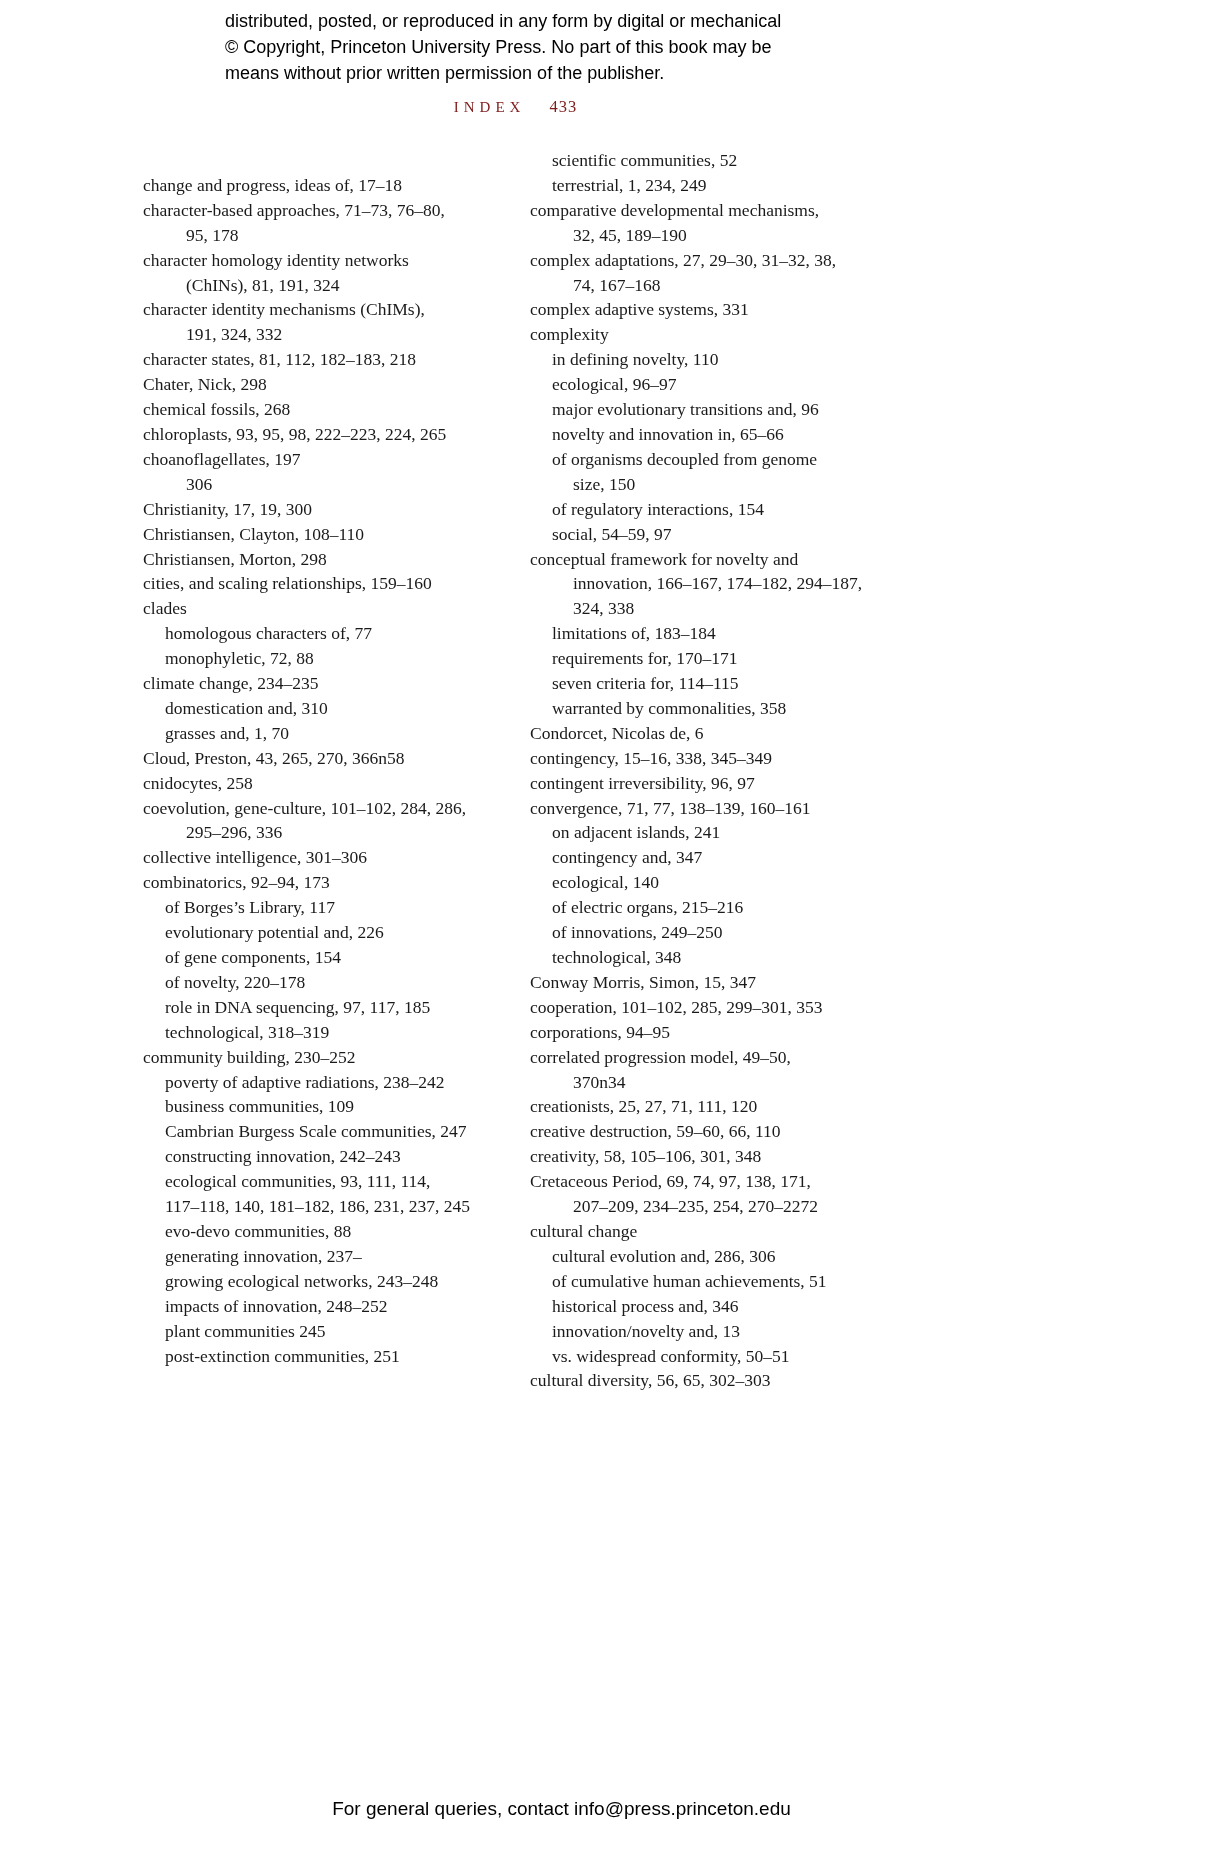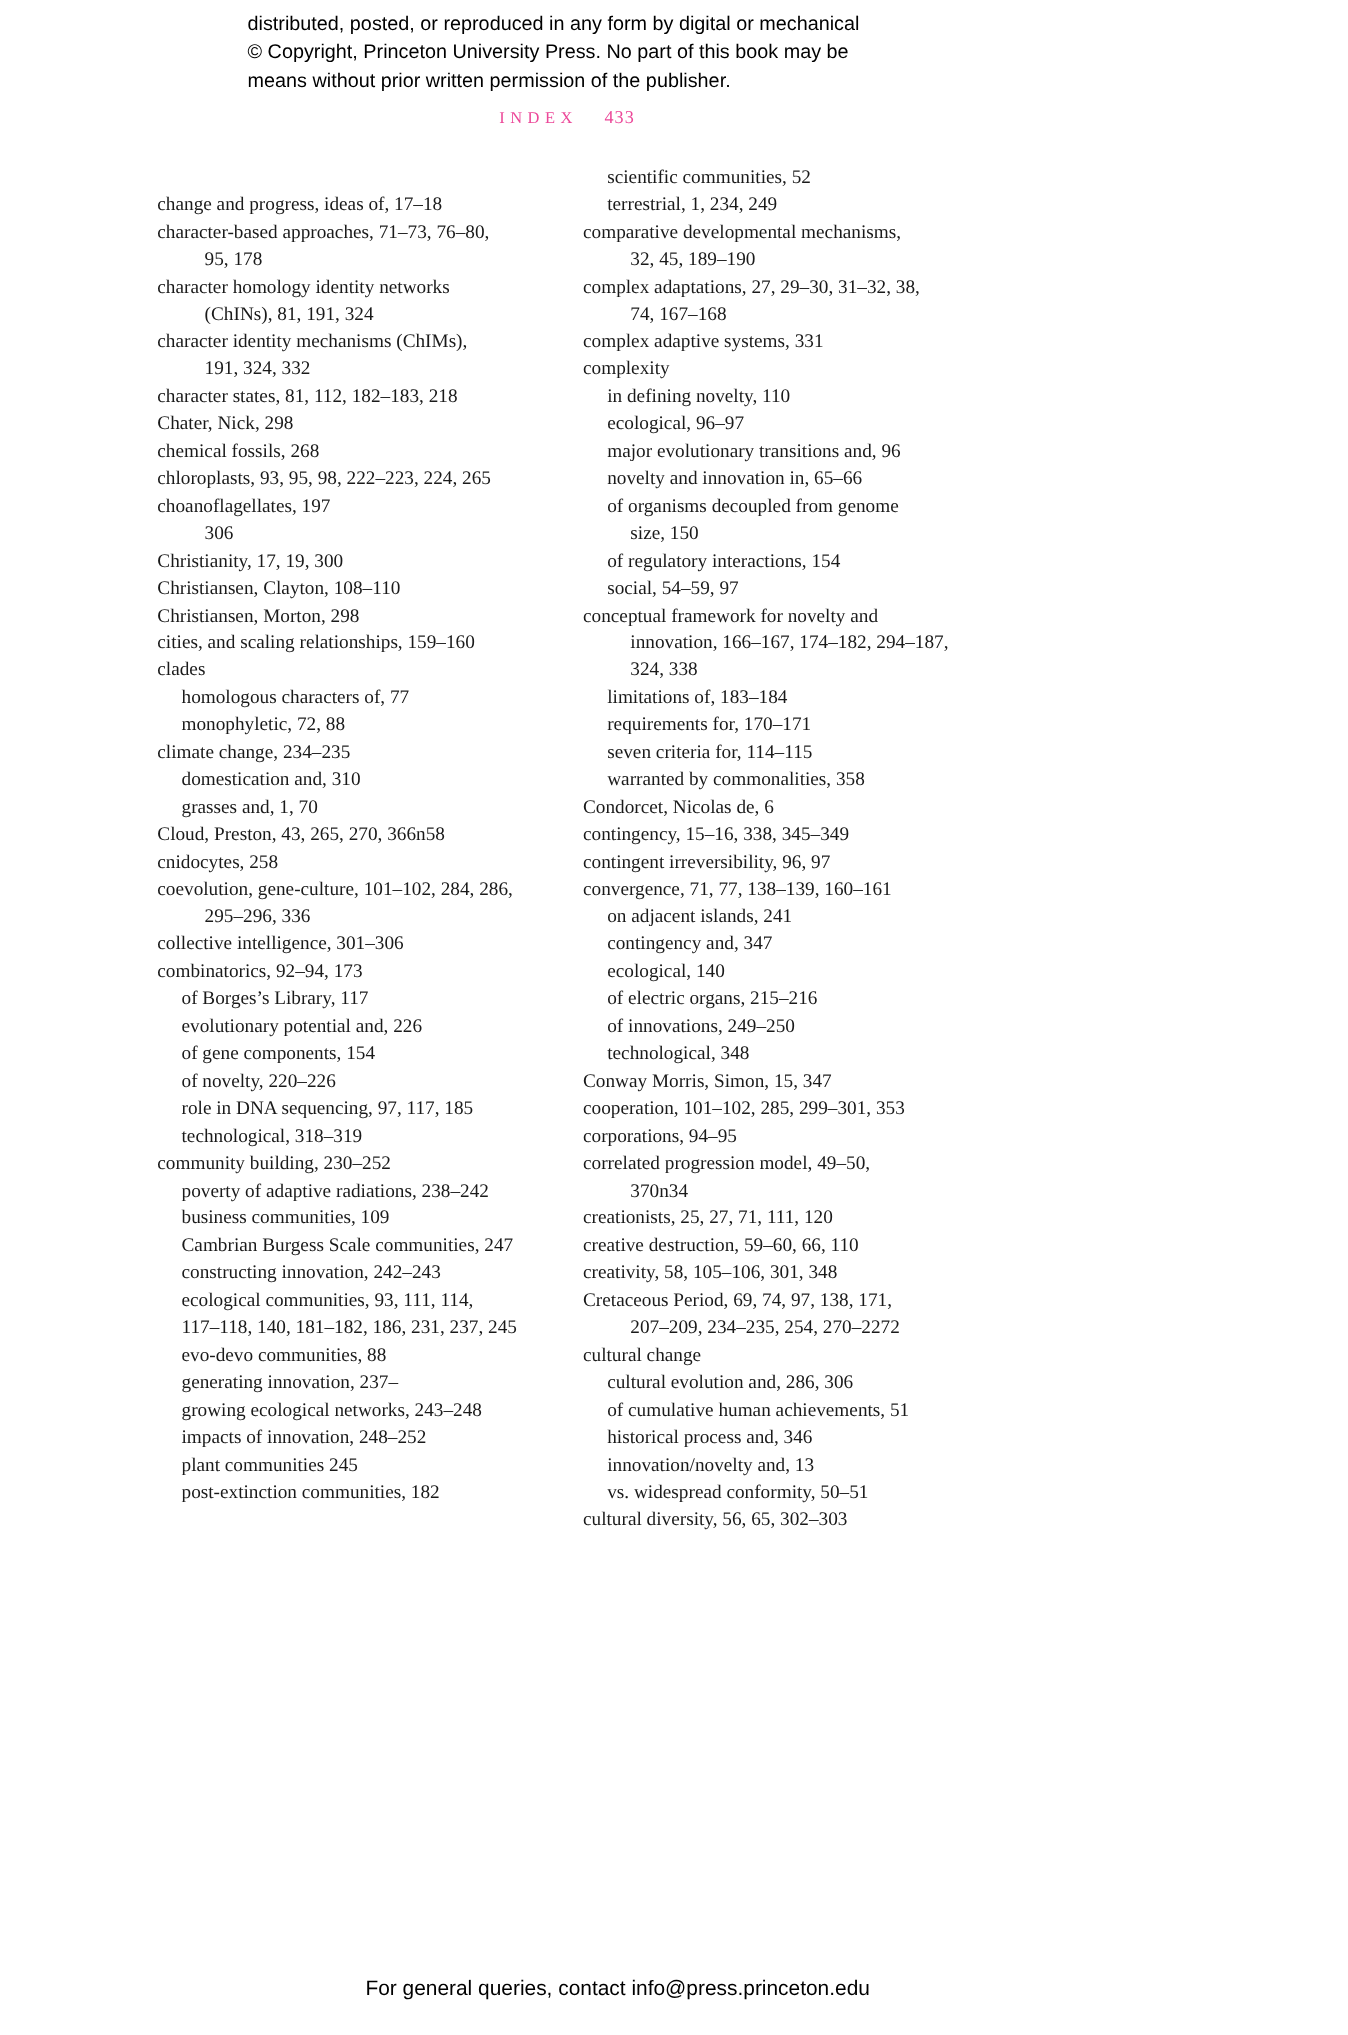--- a/index.html
+++ b/index.html
@@ -28,21 +28,21 @@
     line-height: 26px;
     color: #000000;
   }
   .header {
     position: absolute;
     left: 143px;
     top: 97px;
     width: 745px;
     text-align: center;
     font-size: 16px;
-    color: #ec4899;
+    color: #7f1d1d;
   }
   .header .index-title {
     letter-spacing: 5px;
     font-size: 15px;
   }
   .header .page-number {
     margin-left: 24px;
     font-size: 16.5px;
     letter-spacing: 1px;
   }
@@ -124,36 +124,36 @@
         <div class="entry indent-1">grasses and, 1, 70</div>
         <div class="entry indent-0">Cloud, Preston, 43, 265, 270, 366n58</div>
         <div class="entry indent-0">cnidocytes, 258</div>
         <div class="entry indent-0">coevolution, gene-culture, 101–102, 284, 286,</div>
         <div class="entry indent-2">295–296, 336</div>
         <div class="entry indent-0">collective intelligence, 301–306</div>
         <div class="entry indent-0">combinatorics, 92–94, 173</div>
         <div class="entry indent-1">of Borges’s Library, 117</div>
         <div class="entry indent-1">evolutionary potential and, 226</div>
         <div class="entry indent-1">of gene components, 154</div>
-        <div class="entry indent-1">of novelty, 220–226</div>
+        <div class="entry indent-1">of novelty, 220–178</div>
         <div class="entry indent-1">role in DNA sequencing, 97, 117, 185</div>
         <div class="entry indent-1">technological, 318–319</div>
         <div class="entry indent-0">community building, 230–252</div>
         <div class="entry indent-1">poverty of adaptive radiations, 238–242</div>
         <div class="entry indent-1">business communities, 109</div>
         <div class="entry indent-1">Cambrian Burgess Scale communities, 247</div>
         <div class="entry indent-1">constructing innovation, 242–243</div>
         <div class="entry indent-1">ecological communities, 93, 111, 114,</div>
         <div class="entry indent-1">117–118, 140, 181–182, 186, 231, 237, 245</div>
         <div class="entry indent-1">evo-devo communities, 88</div>
         <div class="entry indent-1">generating innovation, 237–</div>
         <div class="entry indent-1">growing ecological networks, 243–248</div>
         <div class="entry indent-1">impacts of innovation, 248–252</div>
         <div class="entry indent-1">plant communities 245</div>
-        <div class="entry indent-1">post-extinction communities, 182</div>
+        <div class="entry indent-1">post-extinction communities, 251</div>
       </div>
     <div class="col col-right" id="col-right">
         <div class="entry indent-1">scientific communities, 52</div>
         <div class="entry indent-1">terrestrial, 1, 234, 249</div>
         <div class="entry indent-0">comparative developmental mechanisms,</div>
         <div class="entry indent-2">32, 45, 189–190</div>
         <div class="entry indent-0">complex adaptations, 27, 29–30, 31–32, 38,</div>
         <div class="entry indent-2">74, 167–168</div>
         <div class="entry indent-0">complex adaptive systems, 331</div>
         <div class="entry indent-0">complexity</div>

